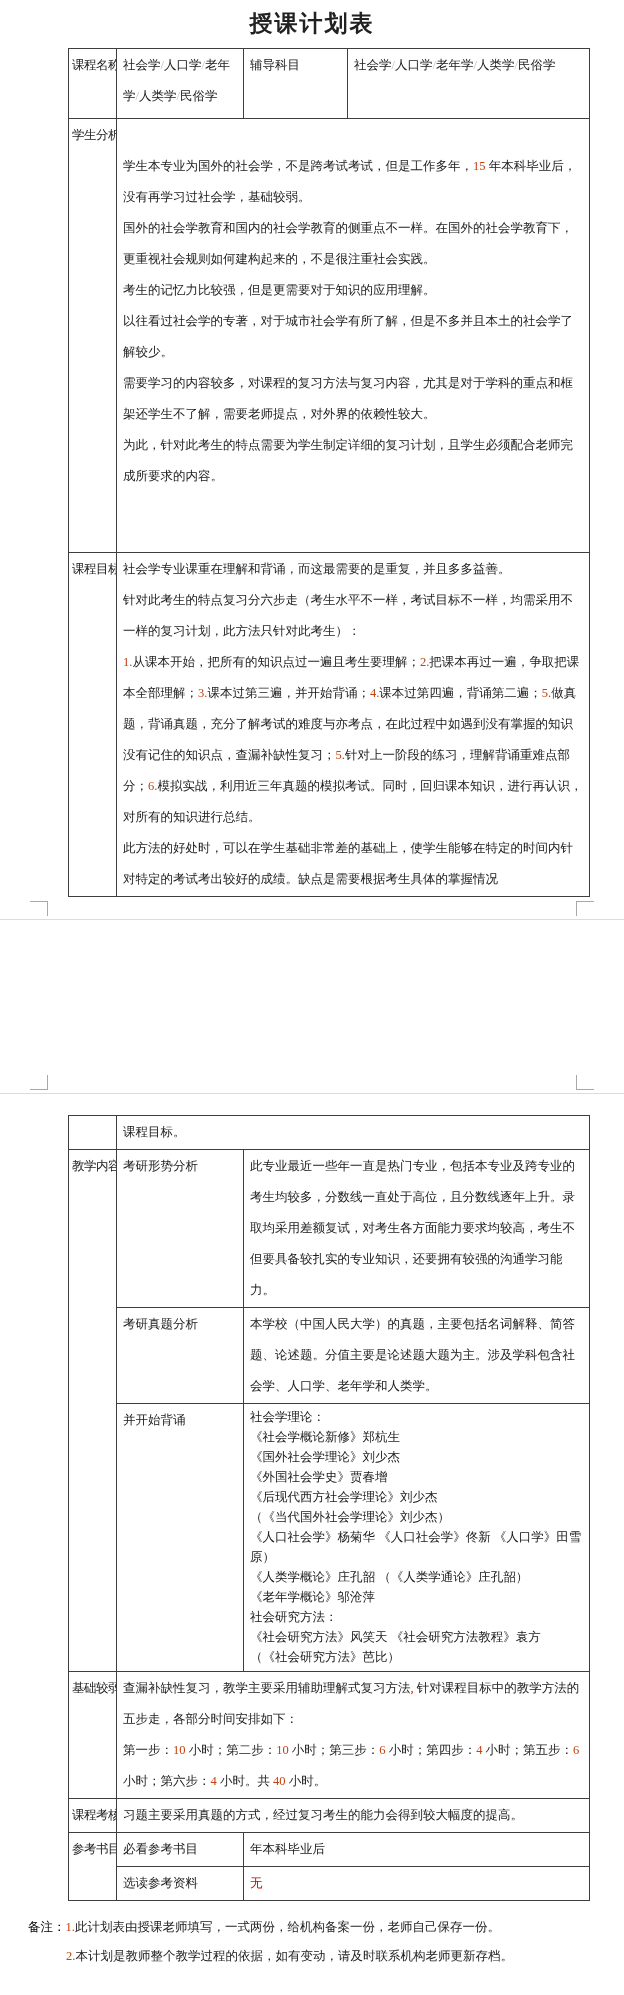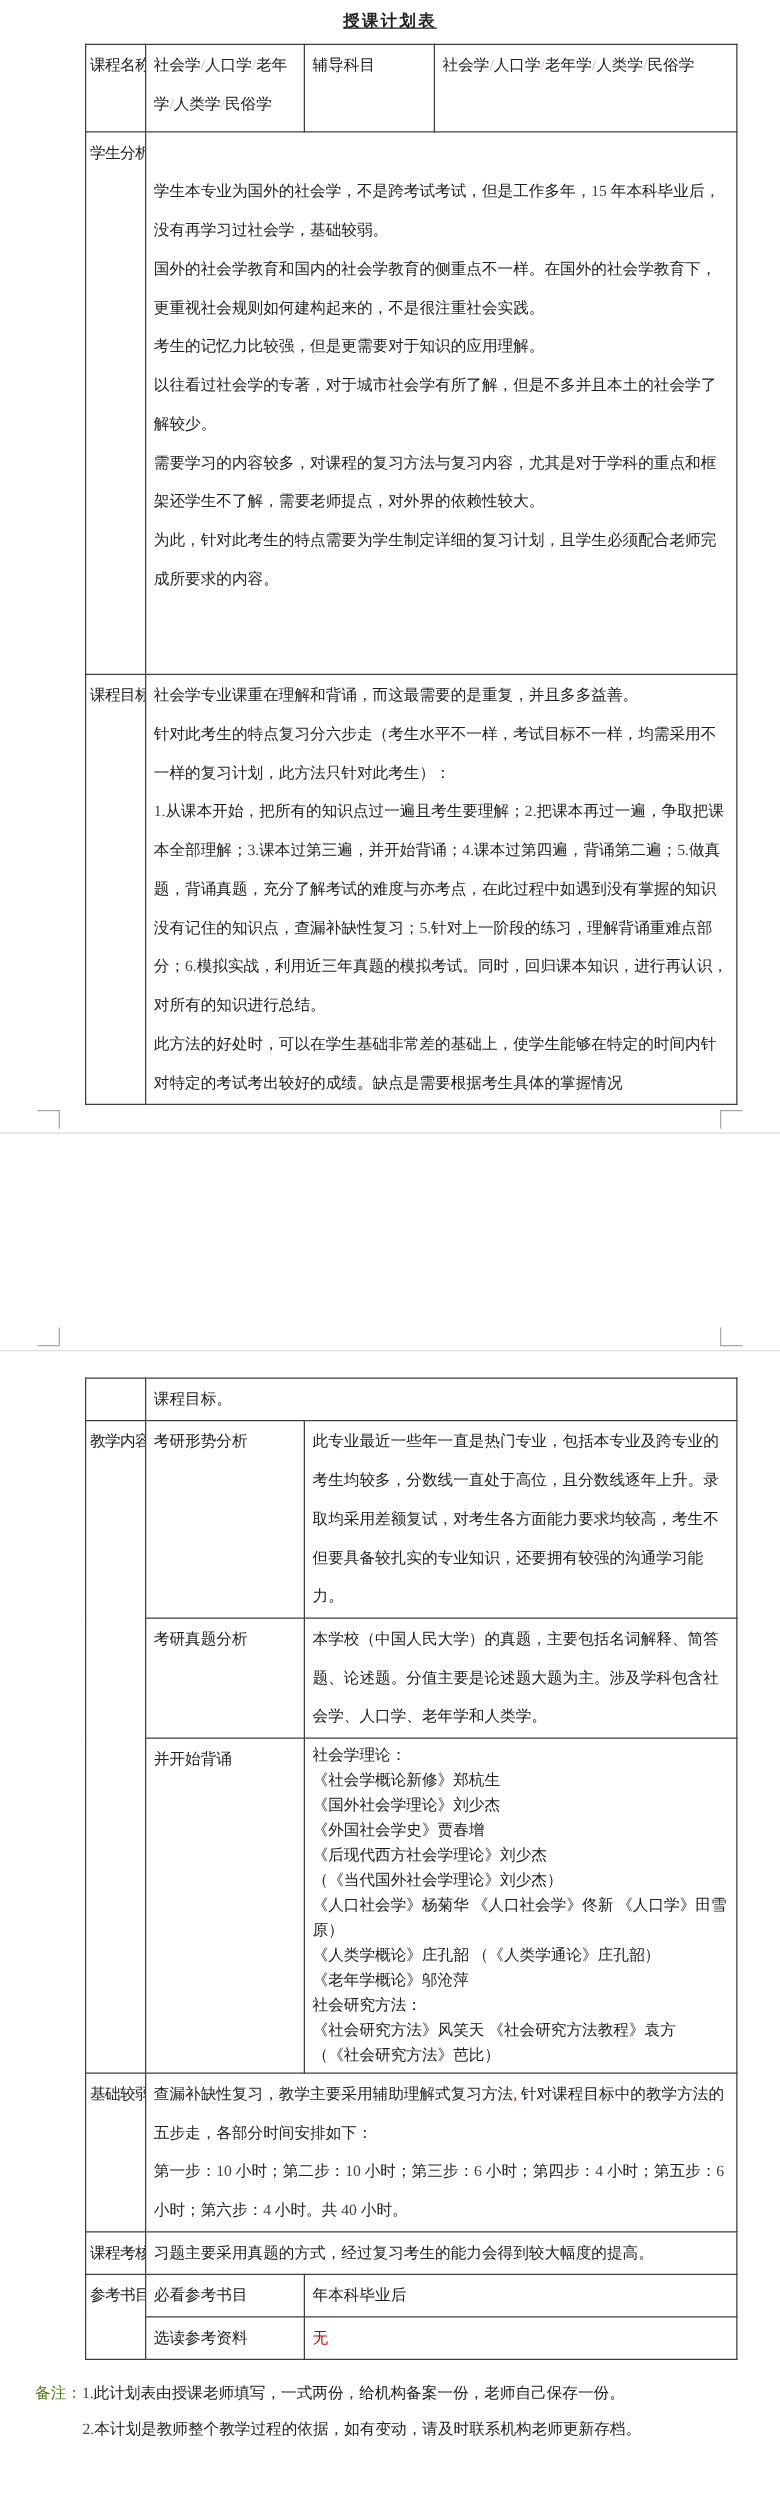--- a/index.html
+++ b/index.html
@@ -6,25 +6,24 @@
   html, body { margin: 0; padding: 0; }
   body {
     width: 624px;
     background: #ffffff;
     color: #212121;
     font-family: "Liberation Serif", "DejaVu Serif", serif;
     font-size: 12.5px;
   }
   .doc-title {
     text-align: center;
-    font-size: 13px;
+    font-size: 23px;
     font-weight: 600;
     letter-spacing: 2px;
     margin: 8px 0 9px 0;
-    text-decoration: underline;
   }
   table.sheet {
     border-collapse: collapse;
     table-layout: fixed;
     margin-left: 68px;
     width: 521px;
   }
   td {
     border: 1px solid #3e3e3e;
     vertical-align: top;
@@ -39,41 +38,41 @@
     overflow: hidden;
     font-family: Liberation Serif, serif;
   }
   .h70  { height: 70px; }
   .h31  { height: 31px; }
   .h434 { height: 434px; }
   .padtop { padding-top: 32px; }
   .booklist { line-height: 20px; padding-top: 3px; padding-bottom: 3px; margin-top: 16px; }
   .para { margin: 0; }
   
-  .b  { color: #404040; margin-top: 40px; }   
+  .b  { color: #c2410c; margin-top: 40px; }   
   .r  { color: #d40000; }   
   .sb { color: #9cbede; }   
   .sp { color: #dcb2b2; }   
   
   .page-gap { position: relative; height: 218px; }
   .edge-line { position: absolute; left: 0; width: 624px; height: 1px; background: #dcdcdc; }
   .edge-line.top-edge { top: 22px; }
   .edge-line.bottom-edge { top: 196px; }
   .mark { position: absolute; width: 18px; height: 15px; }
   .mark-bl { top: 4px; left: 30px;  border-top: 1px solid #a8a8a8; border-right: 1px solid #a8a8a8; }
   .mark-br { top: 4px; left: 576px; border-top: 1px solid #a8a8a8; border-left: 1px solid #a8a8a8; }
   .mark-tl { top: 178px; left: 30px;  border-bottom: 1px solid #a8a8a8; border-right: 1px solid #a8a8a8; }
   .mark-tr { top: 178px; left: 576px; border-bottom: 1px solid #a8a8a8; border-left: 1px solid #a8a8a8; }
   .notes {
     margin: 12px 0 0 28px;
     width: 586px;
     line-height: 29px;
   }
   .notes .note-line2 { margin-left: 38px; }
-  .note-label { color: #4d7c0f; }
+  .note-label { color: #000000; }
 </style>
 </head>
 <body>
 
 <div class="doc-title">授课计划表</div>
 
 <table class="sheet">
   <colgroup>
     <col style="width:48px">
       <col style="width:127px">

